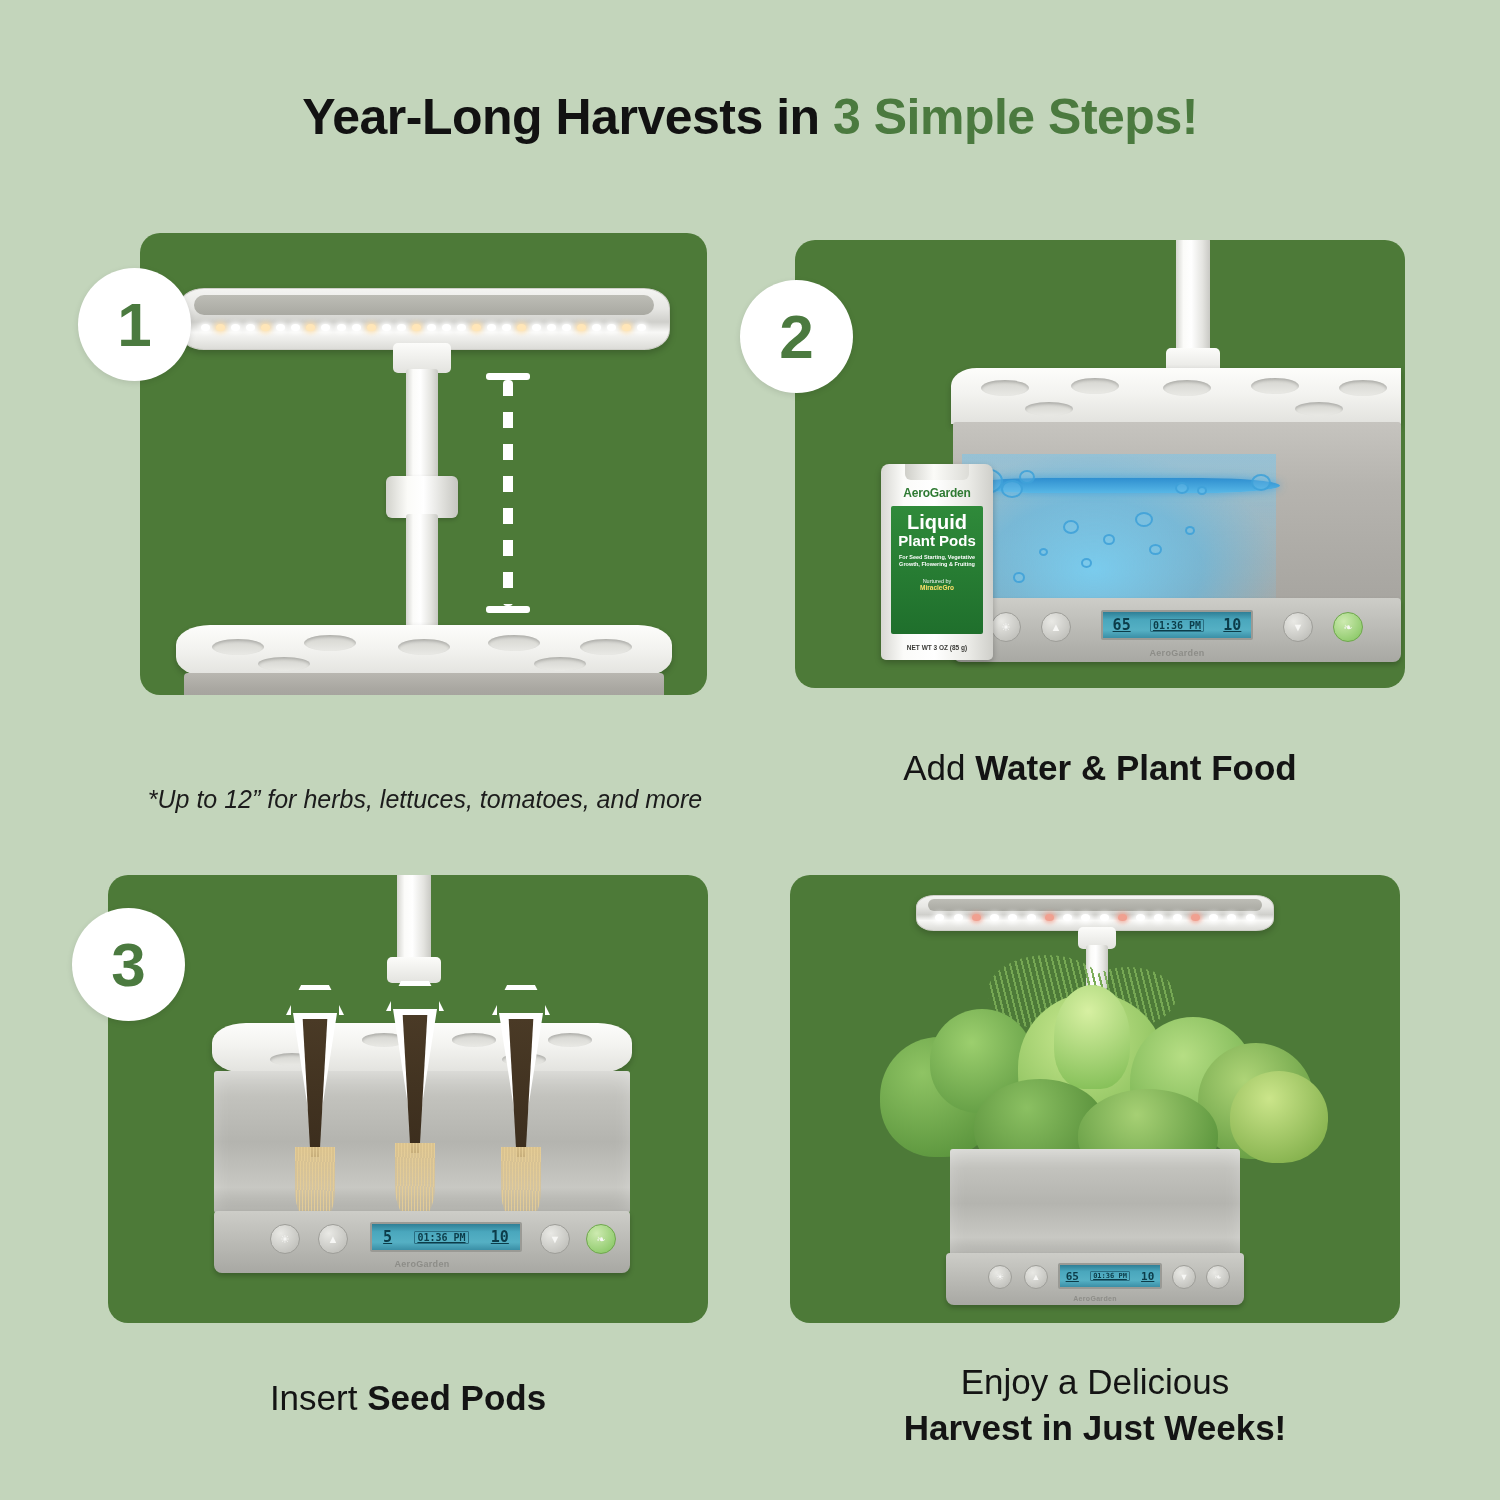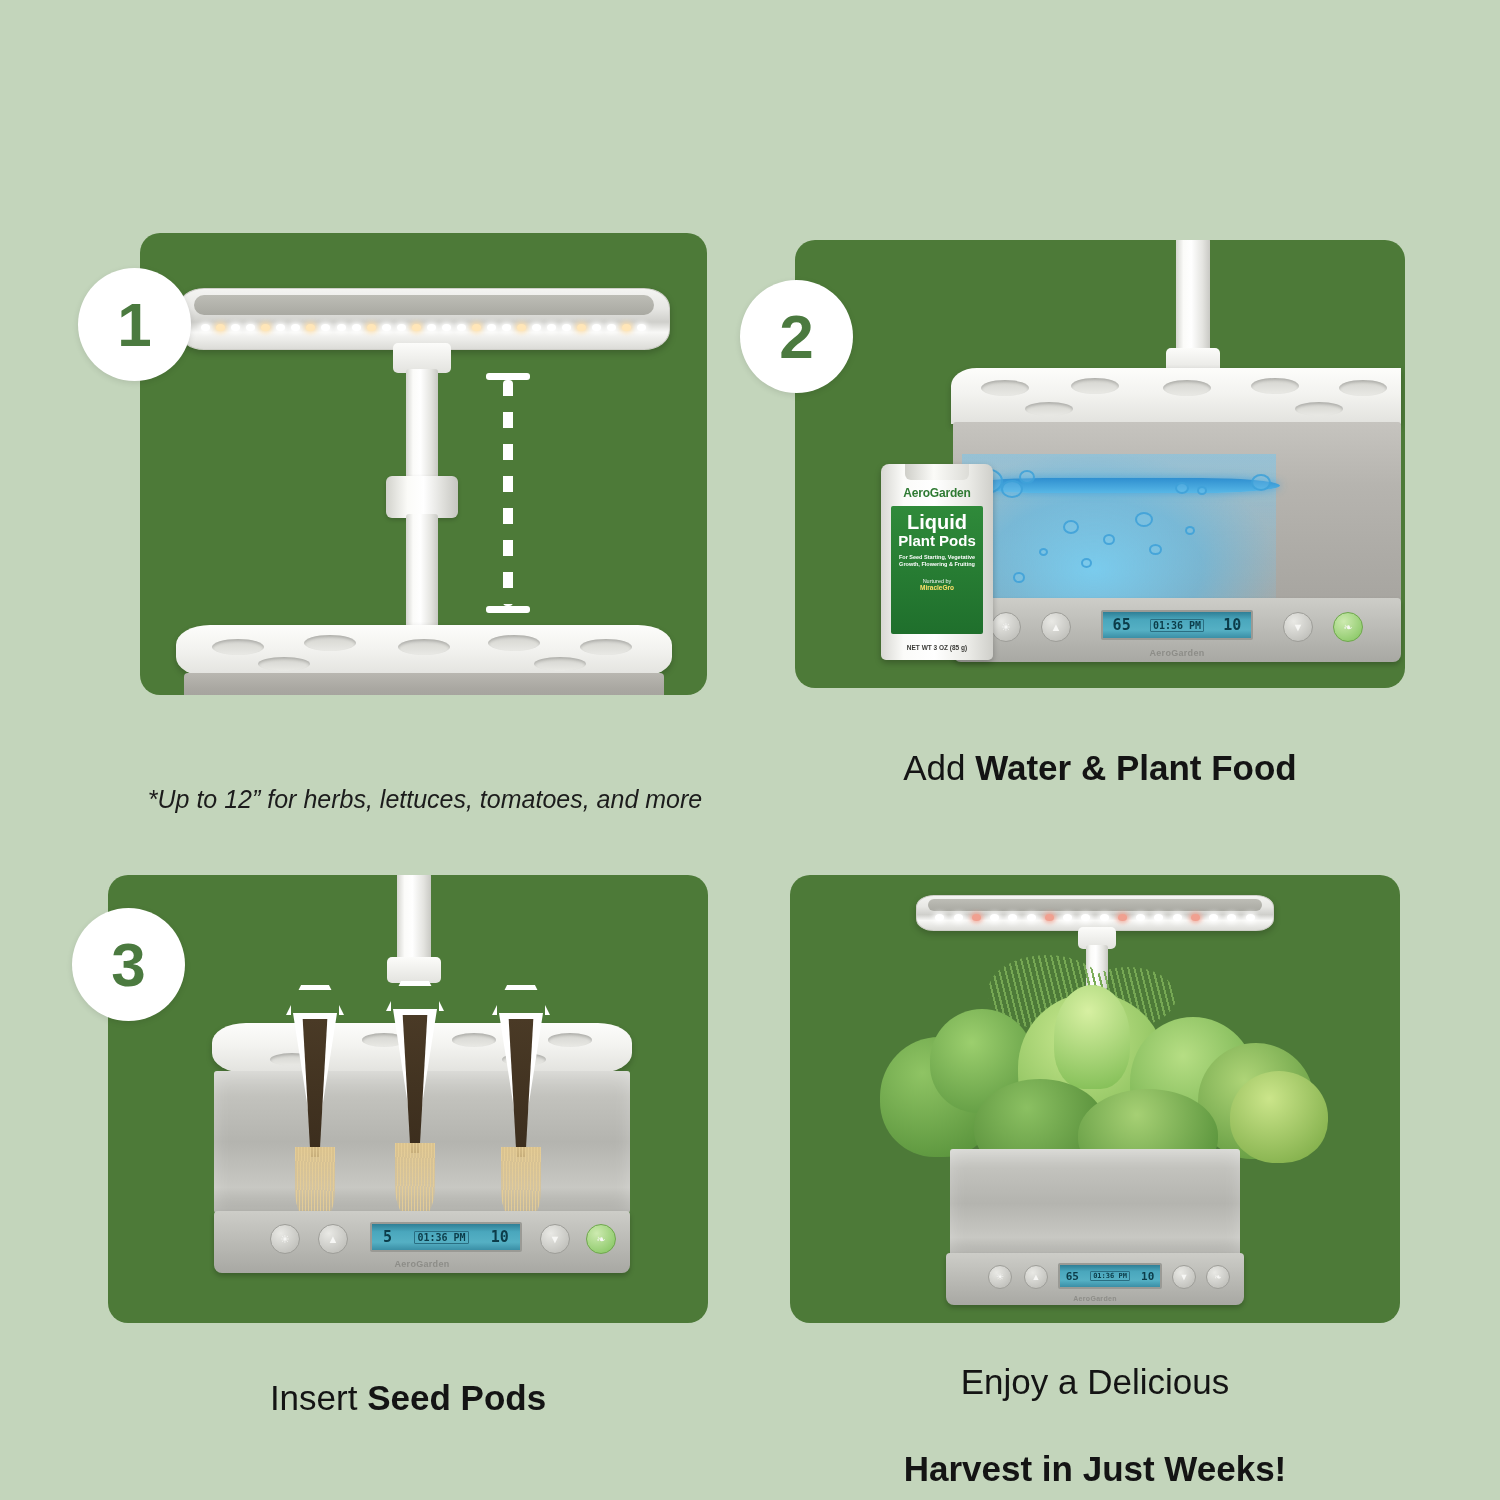--- a/index.html
+++ b/index.html
@@ -53,21 +53,21 @@
   .caption b { font-weight: 800; }
   .subcaption {
     position: absolute; text-align: center; color: #1c1c1c;
     font-size: 25px; font-style: italic; white-space: nowrap;
   }
   #cap-1 { left: 0px;   top: 735px;  width: 850px; }
   #sub-1 { left: 0px;   top: 785px;  width: 850px; }
   #cap-2 { left: 795px; top: 748px;  width: 610px; }
   #cap-3 { left: 108px; top: 1378px; width: 600px; }
   #cap-4a{ left: 790px; top: 1362px; width: 610px; }
-  #cap-4b{ left: 790px; top: 1408px; width: 610px; font-weight: 800; margin-top: 41px; }
+  #cap-4b{ left: 790px; top: 1408px; width: 610px; font-weight: 800; }
 
   
   .lamp-hood {
     position: absolute;
     background: linear-gradient(180deg,#f4f4f2 0%,#e7e7e4 32%,#cfcfcb 55%,#f8f8f6 72%,#dcdcd8 100%);
     border-radius: 26px / 20px;
     border: 1px solid #cfcfc9;
     box-shadow: 0 3px 7px rgba(0,0,0,0.22);
     overflow: hidden;
   }
@@ -145,20 +145,21 @@
     border-color: #6ea84c;
   }
   .lcd {
     position: absolute;
     background: linear-gradient(180deg,#2f7f96 0%,#4aa7bd 30%,#55b0c4 70%,#3b8fa6 100%);
     border: 2px solid #9a9a95;
     border-radius: 2px;
     display: flex; align-items: center; justify-content: space-around;
     color: #0c3c49; font-family: "DejaVu Sans Mono", monospace;
     overflow: hidden;
+    text-decoration: underline;
   }
   .lcd .num { font-size: 15px; font-weight: 700; }
   .lcd .time {
     font-size: 10px; font-weight: 700;
     border: 1px solid #2a6e82; padding: 0 2px; border-radius: 1px;
   }
   .brand {
     position: absolute; text-align: center;
     color: #8d8d88; font-size: 9px; font-weight: 700; letter-spacing: 0.3px;
     white-space: nowrap;
@@ -240,20 +241,23 @@
     position: absolute;
     background: repeating-linear-gradient(76deg, rgba(120,170,85,0.95) 0 2px, transparent 2px 6px);
     border-radius: 50%;
   }
 </style>
 </head>
 <body>
 
 <div class="page">
 
+  <div class="title">
+    <span>Year-Long Harvests in </span><span class="accent">3 Simple Steps!</span>
+  </div>
 
   <div class="panel" id="panel-1">
 
     <div class="lamp-hood" style="left:38px; top:55px; width:492px; height:62px;">
       <div class="hood-top"></div>
       <div class="led-strip">
         <span class="led"></span>
         <span class="led amber"></span>
         <span class="led"></span>
         <span class="led"></span>

